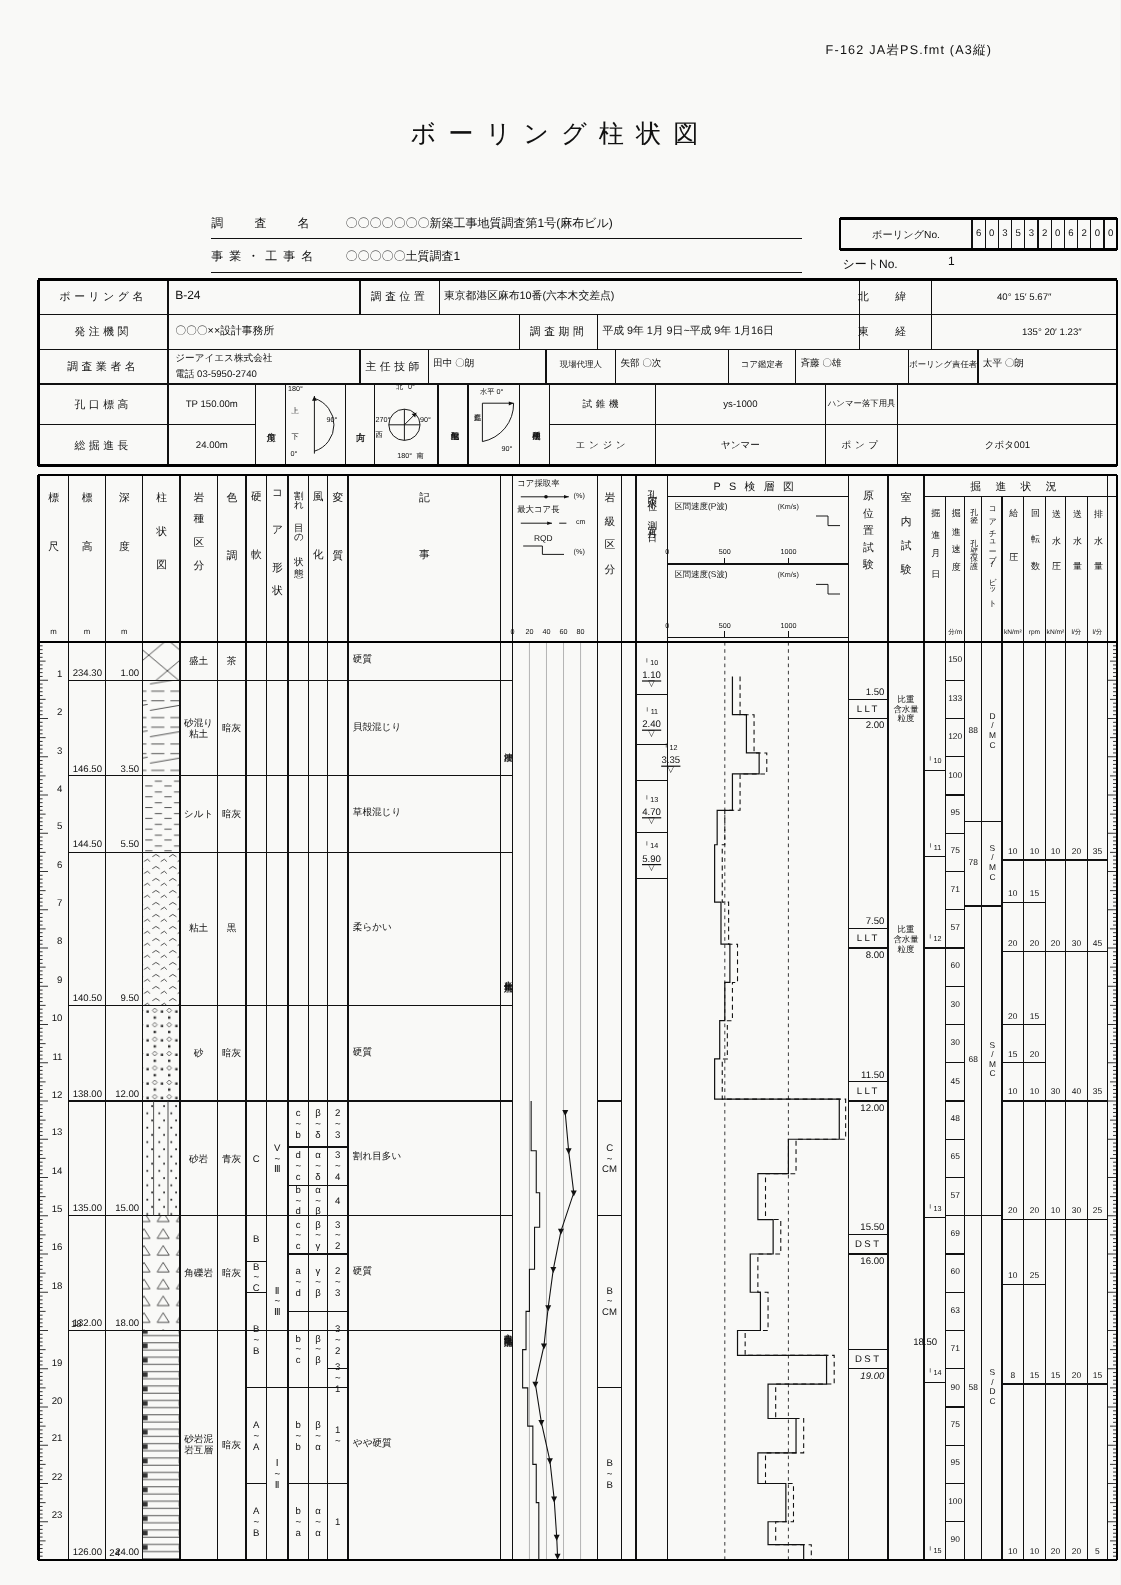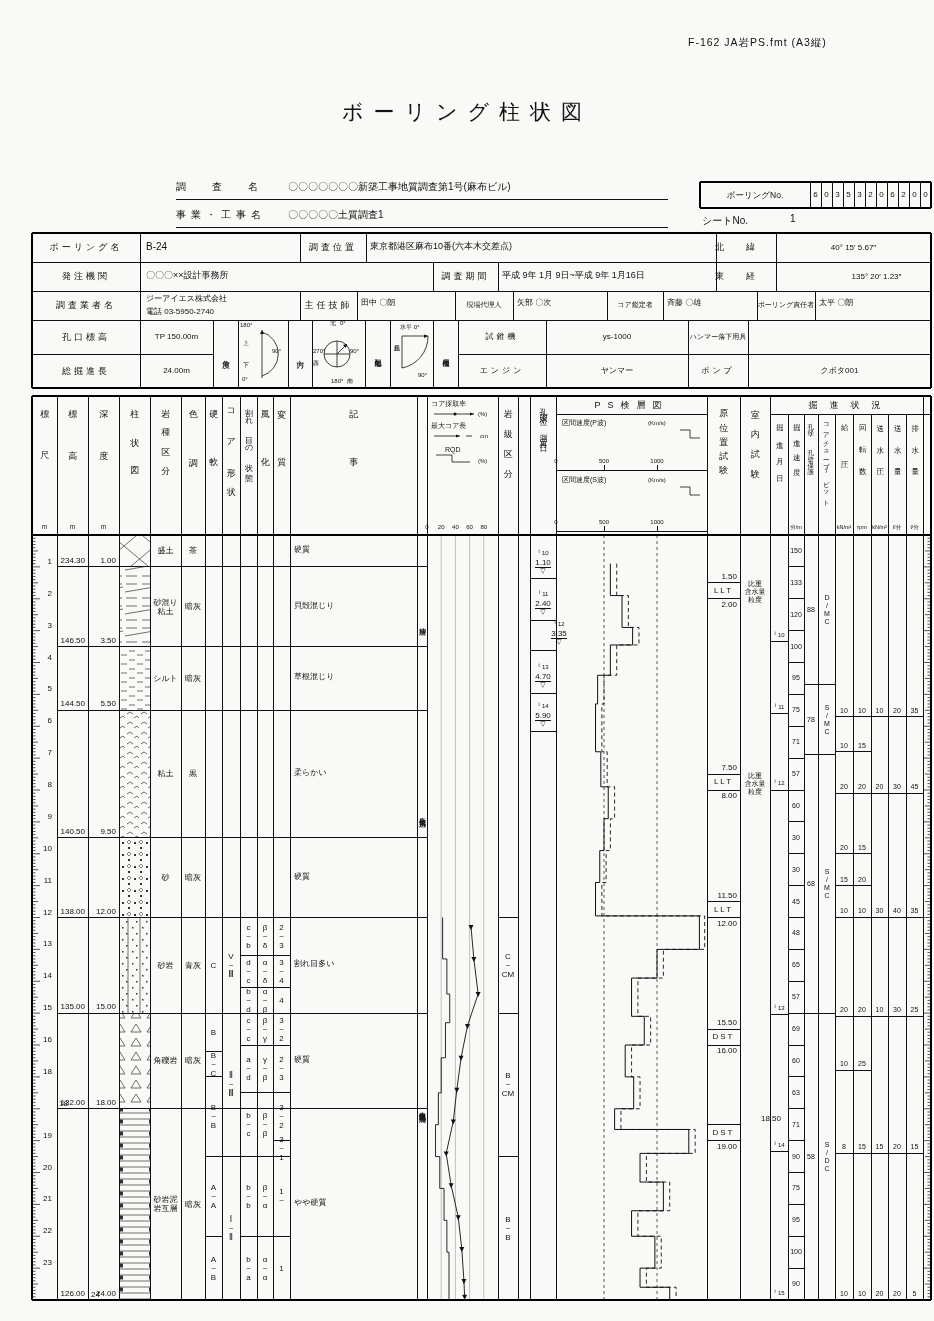--- a/index.html
+++ b/index.html
@@ -534,21 +534,21 @@
     <div class="t c num" style="left: 707px; top: 774.062px; width: 33px; height: 15.9375px; letter-spacing: 2px;">LLT</div>
     <div class="t r num" style="left: 707px; top: 791px; width: 30px; height: 10px;">8.00</div>
     <div class="t r num" style="left: 707px; top: 890.562px; width: 30px; height: 10px;">11.50</div>
     <div class="t c num" style="left: 707px; top: 901.562px; width: 33px; height: 15.9375px; letter-spacing: 2px;">LLT</div>
     <div class="t r num" style="left: 707px; top: 918.5px; width: 30px; height: 10px;">12.00</div>
     <div class="t r num" style="left: 707px; top: 1018.06px; width: 30px; height: 10px;">15.50</div>
     <div class="t c num" style="left: 707px; top: 1029.06px; width: 33px; height: 15.9375px; letter-spacing: 2px;">DST</div>
     <div class="t r num" style="left: 707px; top: 1046px; width: 30px; height: 10px;">16.00</div>
     <div class="t r num" style="left: 707px; top: 1113.69px; width: 30px; height: 10px; margin-left: 44px;">18.50</div>
     <div class="t c num" style="left: 707px; top: 1124.69px; width: 33px; height: 15.9375px; letter-spacing: 2px;">DST</div>
-    <div class="t r num" style="left: 707px; top: 1141.62px; width: 30px; height: 10px;">19.00</div>
+    <div class="t r num" style="left: 707px; top: 1141.62px; width: 30px; height: 10px; font-style: italic;">19.00</div>
     <div class="t stk" style="left: 740px; top: 577.375px; width: 30px; height: 30px;">
       <span class="tiny" style="line-height: 8px;">比重</span>
       <span class="tiny" style="line-height: 8px;">含水量</span>
       <span class="tiny" style="line-height: 8px;">粒度</span>
     </div>
     <div class="t stk" style="left: 740px; top: 768.625px; width: 30px; height: 30px;">
       <span class="tiny" style="line-height: 8px;">比重</span>
       <span class="tiny" style="line-height: 8px;">含水量</span>
       <span class="tiny" style="line-height: 8px;">粒度</span>
     </div>

